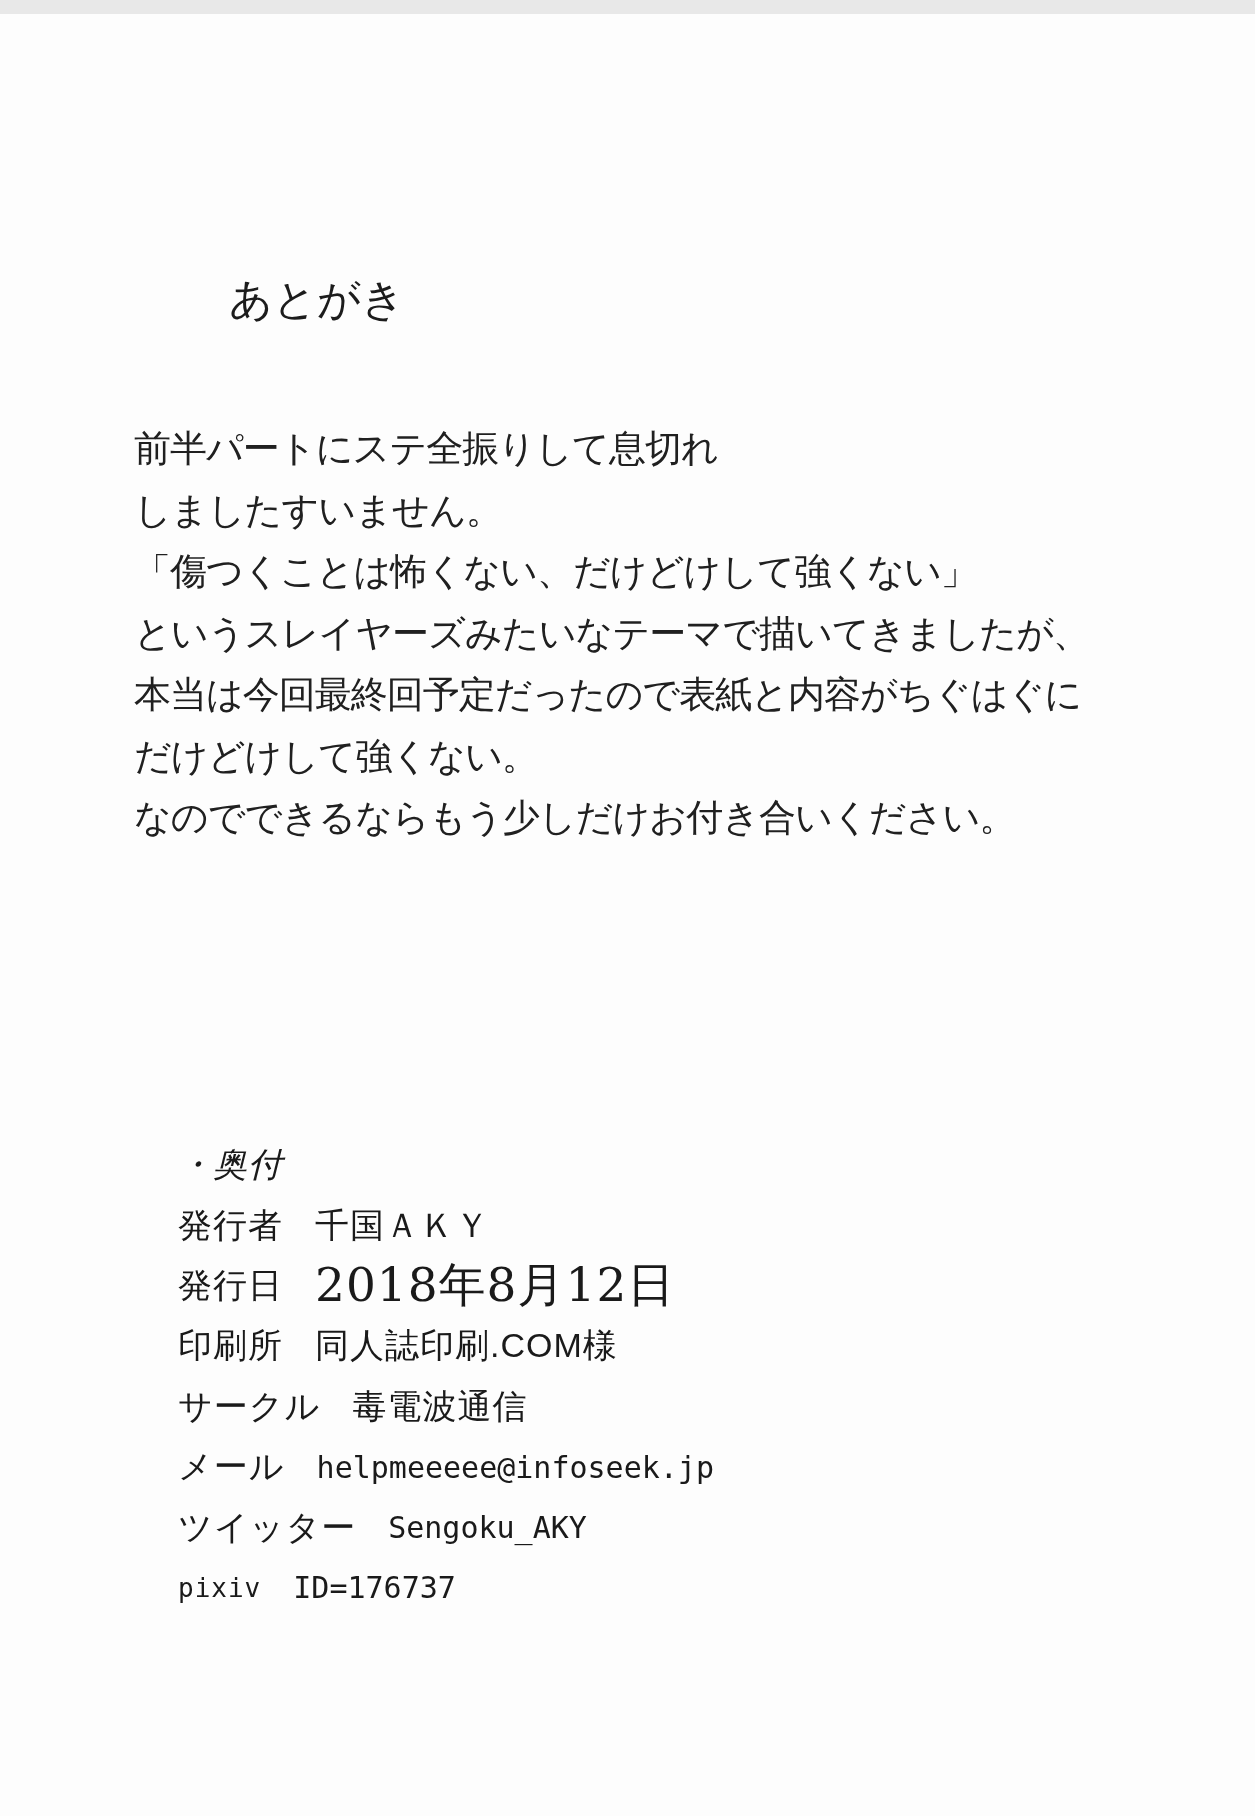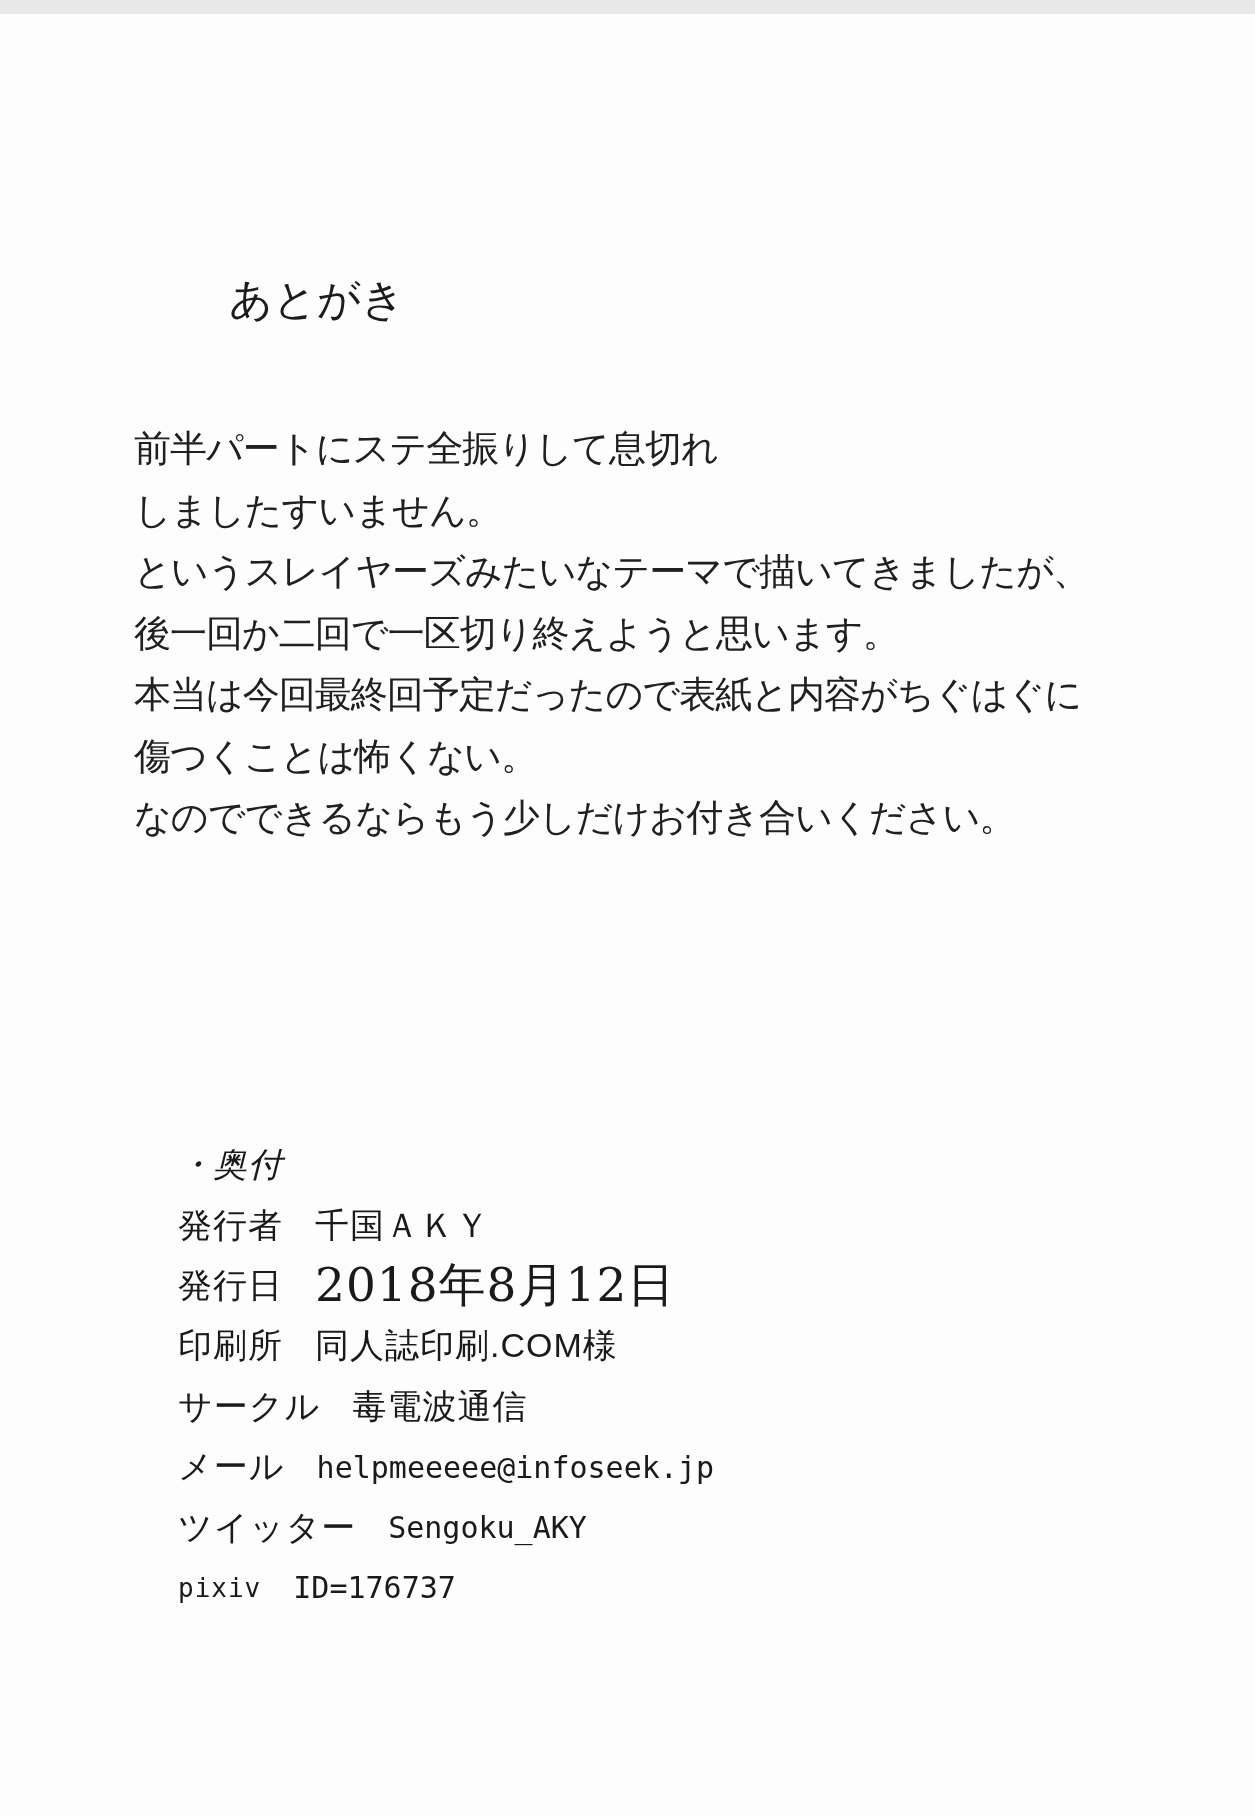--- a/index.html
+++ b/index.html
@@ -128,24 +128,24 @@
 </head>
 <body>
 
 <div class="page">
 
   <h1 class="title">あとがき</h1>
 
   <div class="body-text">
     <p>前半パートにステ全振りして息切れ</p>
     <p>しましたすいません。</p>
+    <p>「傷つくことは怖くない、だけどけして強くない」</p>
     <p>というスレイヤーズみたいなテーマで描いてきましたが、</p>
-    <p>後一回か二回で一区切り終えようと思います。</p>
     <p>本当は今回最終回予定だったので表紙と内容がちぐはぐに</p>
-    <p>傷つくことは怖くない。</p>
+    <p>だけどけして強くない。</p>
     <p>なのでできるならもう少しだけお付き合いください。</p>
   </div>
 
   <div class="colophon">
 
     <div class="c-row c-heading">・奥付</div>
 
     <div class="c-row">
       <span class="c-label">発行者</span>
       <span class="v-gothic">千国ＡＫＹ</span>

